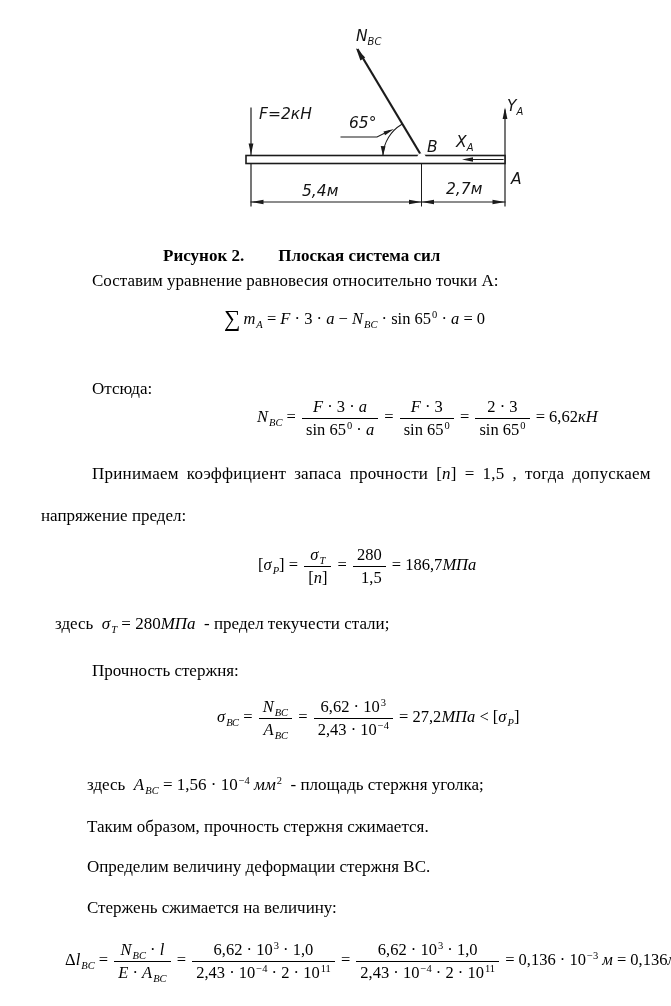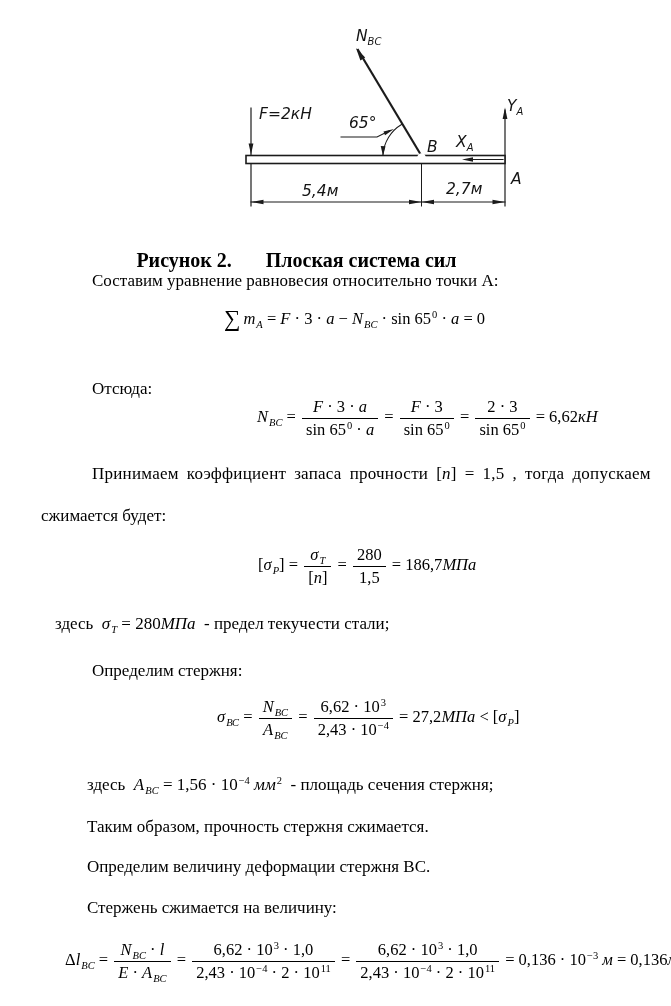--- a/index.html
+++ b/index.html
@@ -6,32 +6,32 @@
   body{
     width:671px;height:1006px;background:#ffffff;color:#000;
     overflow:hidden;position:relative;
     font-family:"Liberation Serif",serif;
   }
   .line{position:absolute;white-space:pre;font-size:17px;font-family:Liberation Serif, serif;}
   .mline{position:absolute;white-space:pre;font-size:17px;}
   .math{position:absolute;white-space:pre;font-size:16.5px;}
   .math span,.mline span{white-space:pre;}
   .caption{
-    position:absolute;left:11px;top:226px;width:561px;text-align:center;
-    font-weight:bold;font-size:20px;white-space:pre;
+    position:absolute;left:17px;top:226px;width:561px;text-align:center;
+    font-weight:bold;font-size:17px;white-space:pre;
   }
   .caption .gap{display:inline-block;width:34px;}
   .it{font-style:italic;}
   .rm{font-style:normal;}
   .sb{font-size:10.5px;font-style:italic;position:relative;top:4px;margin-left:1px;}
   .sp{font-size:10.5px;font-style:normal;position:relative;top:-6px;margin-left:1px;}
   .sum{font-size:23px;position:relative;top:2px;margin-right:3px;font-style:normal;}
   .frac{display:inline-block;text-align:center;vertical-align:middle;margin:0 2px;}
   .fn{display:block;border-bottom:1.1px solid #000;padding:0 4px 1px 4px;}
-  .fd{display:block;padding:1px 4px 0 4px;}
+  .fd{display:block;padding:1px 4px 0 4px;text-align:right;}
   .wide{word-spacing:3.5px;letter-spacing:0.25px;}
   svg .dl{font-family:"DejaVu Sans",sans-serif;font-style:italic;font-size:15.5px;fill:#141414;stroke:none;}
   svg .dls{font-size:10px;}
   svg line,svg polyline,svg path,svg rect{stroke:#1b1b1b;}
   svg polygon{fill:#1b1b1b;stroke:none;}
 </style>
 </head>
 <body>
 
 <svg viewBox="240 15 300 200" style="position:absolute;left:240px;top:15px;width:300px;height:200px" fill="none" stroke-linecap="square">
@@ -84,31 +84,31 @@
 <div class="line" style="left:92px;top:271px">Составим уравнение равновесия относительно точки А:</div>
 
 <div class="math" style="left:224px;top:304px"><span><span class="sum">∑</span></span><span><span class="it">m</span><span class="sb">A</span></span><span><span class="rm"> = </span></span><span><span class="it">F</span></span><span><span class="rm"> · 3 · </span></span><span><span class="it">a</span></span><span><span class="rm"> − </span></span><span><span class="it">N</span><span class="sb">BC</span></span><span><span class="rm"> · sin 65</span><span class="sp">0</span></span><span><span class="rm"> · </span></span><span><span class="it">a</span></span><span><span class="rm"> = 0</span></span></div>
 
 <div class="line" style="left:92px;top:379px">Отсюда:</div>
 
 <div class="math" style="left:257px;top:397px"><span><span class="it">N</span><span class="sb">BC</span></span><span><span class="rm"> = </span></span><span class="frac"><span class="fn"><span><span class="it">F</span></span><span><span class="rm"> · 3 · </span></span><span><span class="it">a</span></span></span><span class="fd"><span><span class="rm">sin 65</span><span class="sp">0</span></span><span><span class="rm"> · </span></span><span><span class="it">a</span></span></span></span><span><span class="rm"> = </span></span><span class="frac"><span class="fn"><span><span class="it">F</span></span><span><span class="rm"> · 3</span></span></span><span class="fd"><span><span class="rm">sin 65</span><span class="sp">0</span></span></span></span><span><span class="rm"> = </span></span><span class="frac"><span class="fn"><span><span class="rm">2 · 3</span></span></span><span class="fd"><span><span class="rm">sin 65</span><span class="sp">0</span></span></span></span><span><span class="rm"> = 6,62</span></span><span><span class="it">кН</span></span></div>
 
 <div class="mline wide" style="left:92px;top:464px"><span><span class="rm">Принимаем коэффициент запаса прочности </span></span><span><span class="rm">[</span></span><span><span class="it">n</span></span><span><span class="rm">] = 1,5 , тогда допускаем</span></span></div>
 
-<div class="line" style="left:41px;top:506px">сжимается будет:</div>
+<div class="line" style="left:41px;top:506px">напряжение предел:</div>
 
 <div class="math" style="left:258px;top:545px"><span><span class="rm">[</span></span><span><span class="it">σ</span><span class="sb">Р</span></span><span><span class="rm">] = </span></span><span class="frac"><span class="fn"><span><span class="it">σ</span><span class="sb">Т</span></span></span><span class="fd"><span><span class="rm">[</span></span><span><span class="it">n</span></span><span><span class="rm">]</span></span></span></span><span><span class="rm"> = </span></span><span class="frac"><span class="fn"><span><span class="rm">280</span></span></span><span class="fd"><span><span class="rm">1,5</span></span></span></span><span><span class="rm"> = 186,7</span></span><span><span class="it">МПа</span></span></div>
 
 <div class="mline" style="left:55px;top:614px"><span><span class="rm">здесь  </span></span><span><span class="it">σ</span><span class="sb">Т</span></span><span><span class="rm"> = 280</span></span><span><span class="it">МПа</span></span><span><span class="rm">  - предел текучести стали;</span></span></div>
 
-<div class="line" style="left:92px;top:661px">Определим стержня:</div>
+<div class="line" style="left:92px;top:661px">Прочность стержня:</div>
 
 <div class="math" style="left:217px;top:697px"><span><span class="it">σ</span><span class="sb">ВС</span></span><span><span class="rm"> = </span></span><span class="frac"><span class="fn"><span><span class="it">N</span><span class="sb">BC</span></span></span><span class="fd"><span><span class="it">A</span><span class="sb">BC</span></span></span></span><span><span class="rm"> = </span></span><span class="frac"><span class="fn"><span><span class="rm">6,62 · 10</span><span class="sp">3</span></span></span><span class="fd"><span><span class="rm">2,43 · 10</span><span class="sp">−4</span></span></span></span><span><span class="rm"> = 27,2</span></span><span><span class="it">МПа</span></span><span><span class="rm"> &lt; [</span></span><span><span class="it">σ</span><span class="sb">Р</span></span><span><span class="rm">]</span></span></div>
 
-<div class="mline" style="left:87px;top:775px"><span><span class="rm">здесь  </span></span><span><span class="it">A</span><span class="sb">BC</span></span><span><span class="rm"> = 1,56 · 10</span><span class="sp">−4</span></span><span><span class="it"> мм</span><span class="sp">2</span></span><span><span class="rm">  - площадь сечения стержня;</span></span></div>
+<div class="mline" style="left:87px;top:775px"><span><span class="rm">здесь  </span></span><span><span class="it">A</span><span class="sb">BC</span></span><span><span class="rm"> = 1,56 · 10</span><span class="sp">−4</span></span><span><span class="it"> мм</span><span class="sp">2</span></span><span><span class="rm">  - площадь стержня уголка;</span></span></div>
 
 <div class="line" style="left:87px;top:817px">Таким образом, прочность стержня сжимается.</div>
 
 <div class="line" style="left:87px;top:857px">Определим величину деформации стержня ВС.</div>
 
 <div class="line" style="left:87px;top:898px">Стержень сжимается на величину:</div>
 
 <div class="math" style="left:65px;top:940px"><span><span class="rm">Δ</span></span><span><span class="it">l</span><span class="sb">BC</span></span><span><span class="rm"> = </span></span><span class="frac"><span class="fn"><span><span class="it">N</span><span class="sb">BC</span></span><span><span class="rm"> · </span></span><span><span class="it">l</span></span></span><span class="fd"><span><span class="it">E</span></span><span><span class="rm"> · </span></span><span><span class="it">A</span><span class="sb">BC</span></span></span></span><span><span class="rm"> = </span></span><span class="frac"><span class="fn"><span><span class="rm">6,62 · 10</span><span class="sp">3</span></span><span><span class="rm"> · 1,0</span></span></span><span class="fd"><span><span class="rm">2,43 · 10</span><span class="sp">−4</span></span><span><span class="rm"> · 2 · 10</span><span class="sp">11</span></span></span></span><span><span class="rm"> = </span></span><span class="frac"><span class="fn"><span><span class="rm">6,62 · 10</span><span class="sp">3</span></span><span><span class="rm"> · 1,0</span></span></span><span class="fd"><span><span class="rm">2,43 · 10</span><span class="sp">−4</span></span><span><span class="rm"> · 2 · 10</span><span class="sp">11</span></span></span></span><span><span class="rm"> = 0,136 · 10</span><span class="sp">−3</span></span><span><span class="it"> м</span></span><span><span class="rm"> = 0,136</span></span><span><span class="it">мм</span></span></div>
 
 </body></html>

